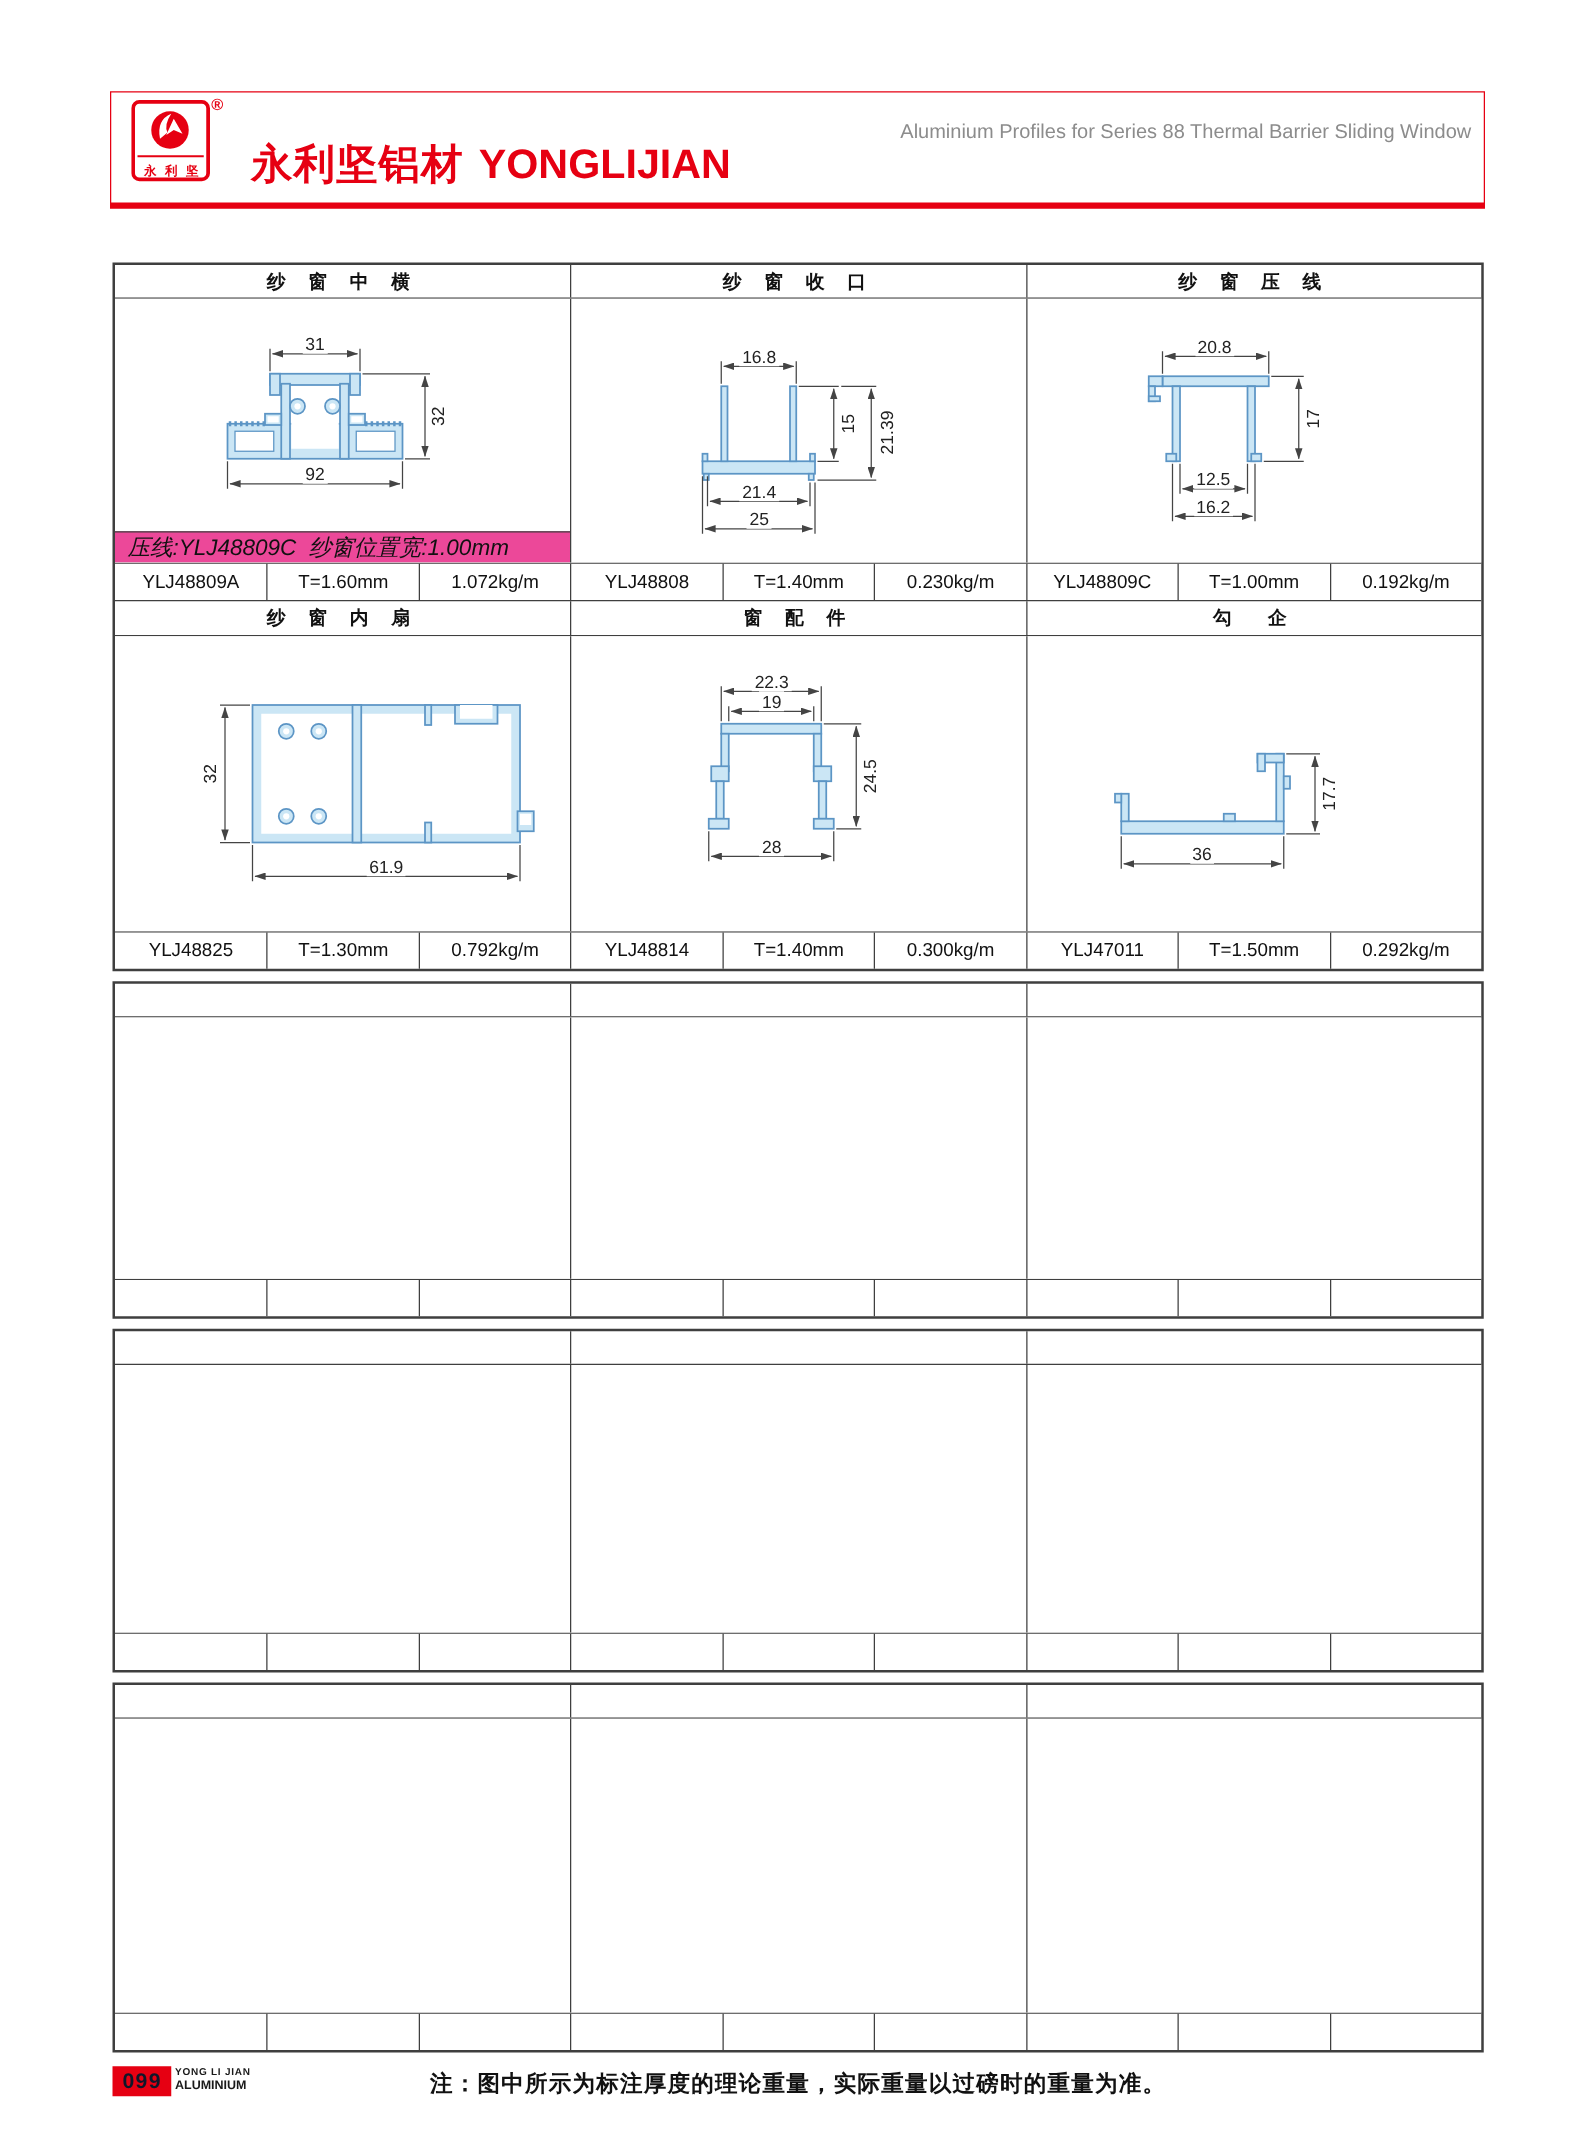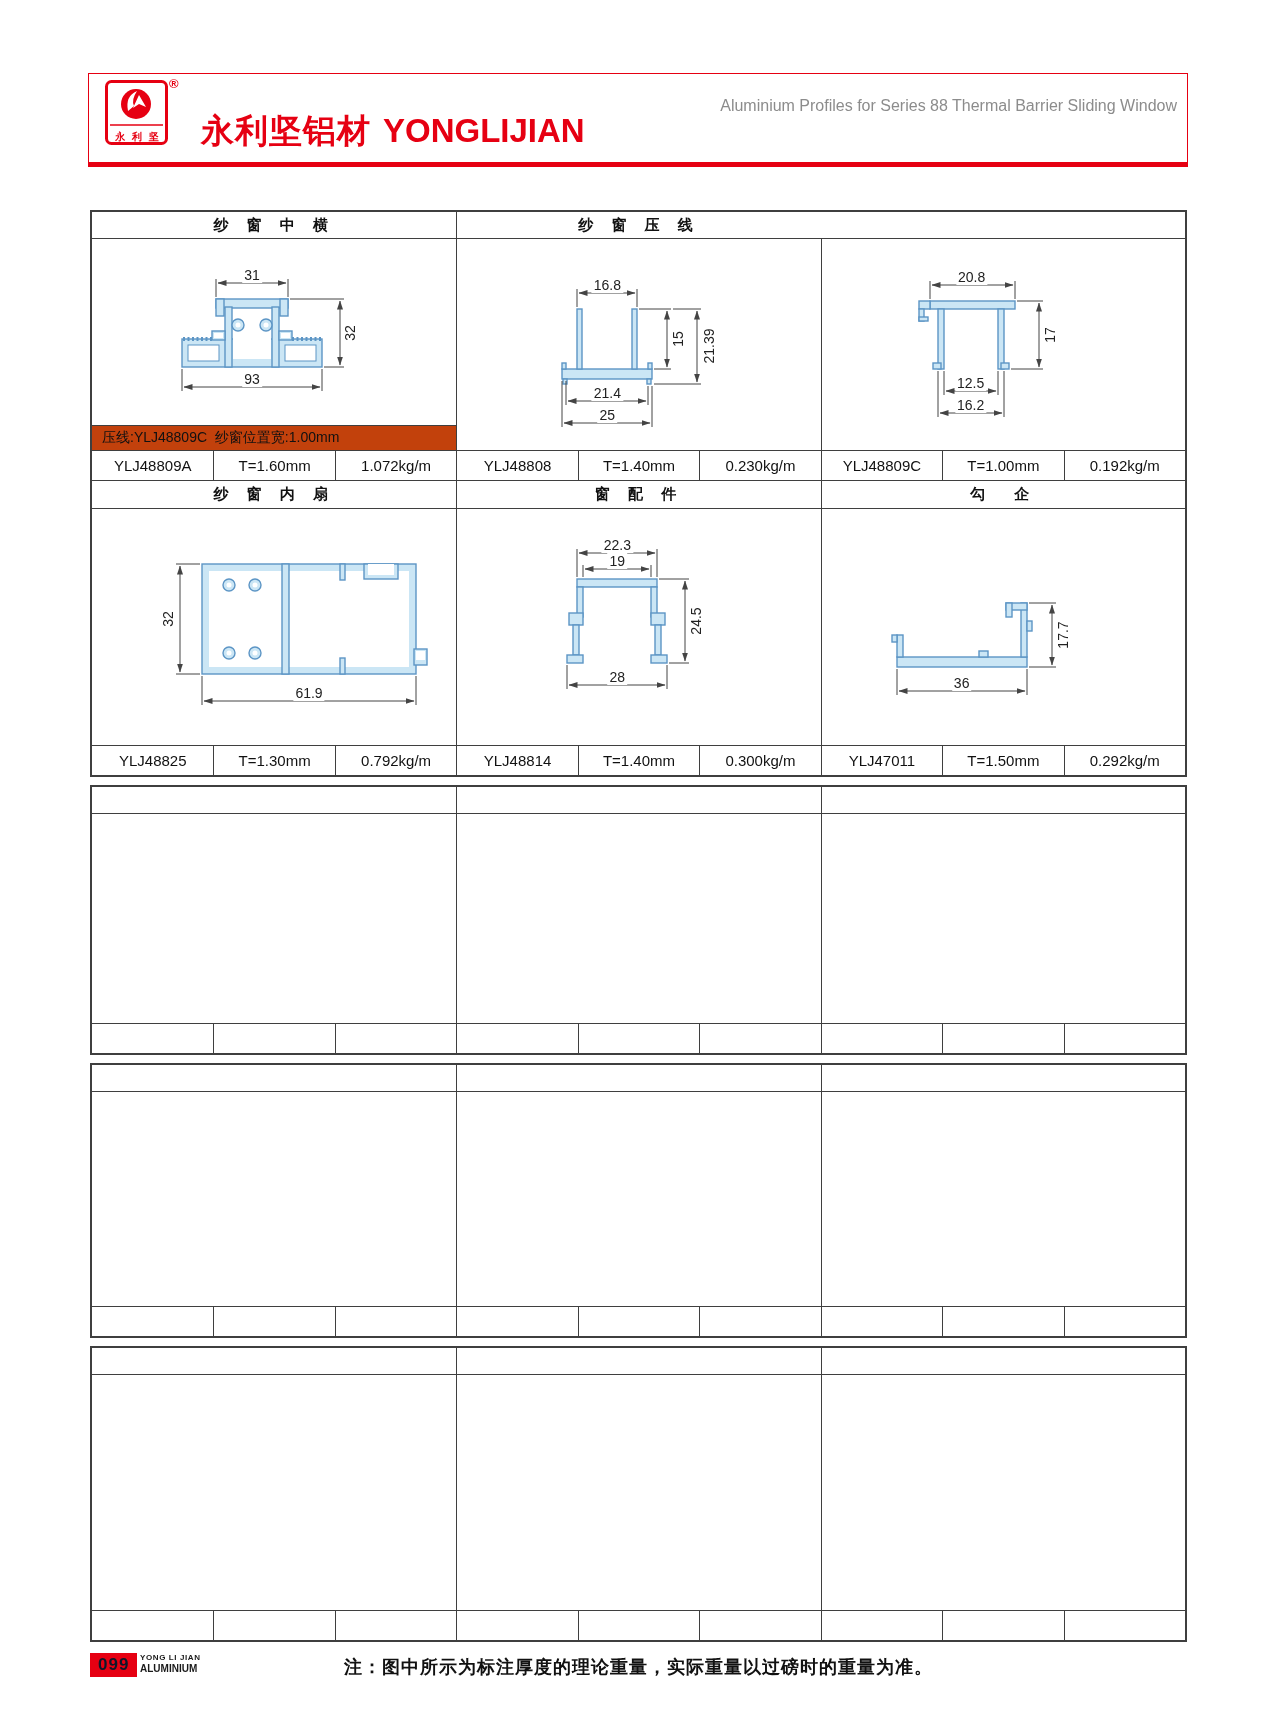--- a/index.html
+++ b/index.html
@@ -27,22 +27,22 @@
   .row + .row{border-top:1px solid #3f3f3f;}
   .r3{grid-template-columns:repeat(3,1fr);}
   .r9{grid-template-columns:repeat(9,1fr);}
   .row > div{box-sizing:border-box;min-width:0;}
   .row > div + div{border-left:1px solid #3f3f3f;}
   .hc{display:flex;align-items:center;justify-content:center;font-weight:bold;
       font-size:15px;letter-spacing:7px;color:#111;}
   .vc{display:flex;align-items:center;justify-content:center;font-size:15px;color:#111;}
   .dc{position:relative;overflow:hidden;background:#fff;}
   .note{position:absolute;left:0;right:0;bottom:0;height:24px;border-top:1px solid #3f3f3f;
-        display:flex;align-items:center;padding-left:10px;font-size:14px;color:#111;
-        white-space:pre;background:#c2410c;}
+        display:flex;align-items:center;padding-left:10px;font-size:18px;color:#111;
+        white-space:pre;background:#ec4899;font-style:italic;}
 
   
   svg.diag{position:absolute;left:0;top:0;}
   .pr{fill:#cbe6f5;stroke:#5c95c5;stroke-width:1.4;}
   .wh{fill:#fff;stroke:#5c95c5;stroke-width:1;}
   .wh2{fill:#fff;stroke:none;}
   .dl{stroke:#444;stroke-width:1;fill:none;}
   .ser{stroke:#5c95c5;stroke-width:4;stroke-dasharray:2 2.5;}
   .dim{position:absolute;transform:translate(-50%,-50%);font-size:14px;color:#222;
        background:#fff;padding:0 2px;white-space:nowrap;}
@@ -80,20 +80,21 @@
     </div>
     <div class="titles">
       <div class="t-en">Aluminium Profiles for Series 88 Thermal Barrier Sliding Window</div>
     </div>
   </div>
 
   <div class="tbl" style="top:210px;height:567px">
 
     <div class="row r3" style="height:26px">
       <div class="hc">纱 窗 中 横</div>
+      <div class="hc">纱 窗 收 口</div>
       <div class="hc">纱 窗 压 线</div>
     </div>
 
     <div class="row r3" style="height:212px">
 
       <div class="dc">
         <svg class="diag" width="364" height="212" viewBox="0 0 364 212">
           <defs>
               <marker id="m1" markerUnits="userSpaceOnUse" markerWidth="9" markerHeight="6" refX="8.5" refY="3" orient="auto-start-reverse" viewBox="0 0 9 6">
                 <path d="M0,0 L9,3 L0,6 Z" fill="#444"></path>
@@ -123,21 +124,21 @@
           <line class="dl" x1="126" y1="44" x2="194" y2="44" marker-start="url(#m1)" marker-end="url(#m1)"></line>
           <line class="dl" x1="198" y1="60" x2="252" y2="60"></line>
             <line class="dl" x1="232" y1="128" x2="252" y2="128"></line>
           <line class="dl" x1="248" y1="62" x2="248" y2="126" marker-start="url(#m1)" marker-end="url(#m1)"></line>
           <line class="dl" x1="90" y1="130" x2="90" y2="152"></line>
             <line class="dl" x1="230" y1="130" x2="230" y2="152"></line>
           <line class="dl" x1="92" y1="148" x2="228" y2="148" marker-start="url(#m1)" marker-end="url(#m1)"></line>
         </svg>
         <span class="dim" style="left:160px;top:36px">31</span>
         <span class="dim vert" style="left:258px;top:94px">32</span>
-        <span class="dim" style="left:160px;top:140px">93</span>
+        <span class="dim" style="left:160px;top:140px">92</span>
         <div class="note">压线:YLJ48809C  纱窗位置宽:1.00mm</div>
       </div>
 
       <div class="dc">
         <svg class="diag" width="364" height="212" viewBox="0 0 364 212">
           <defs>
               <marker id="m2" markerUnits="userSpaceOnUse" markerWidth="9" markerHeight="6" refX="8.5" refY="3" orient="auto-start-reverse" viewBox="0 0 9 6">
                 <path d="M0,0 L9,3 L0,6 Z" fill="#444"></path>
               </marker>
             </defs>

